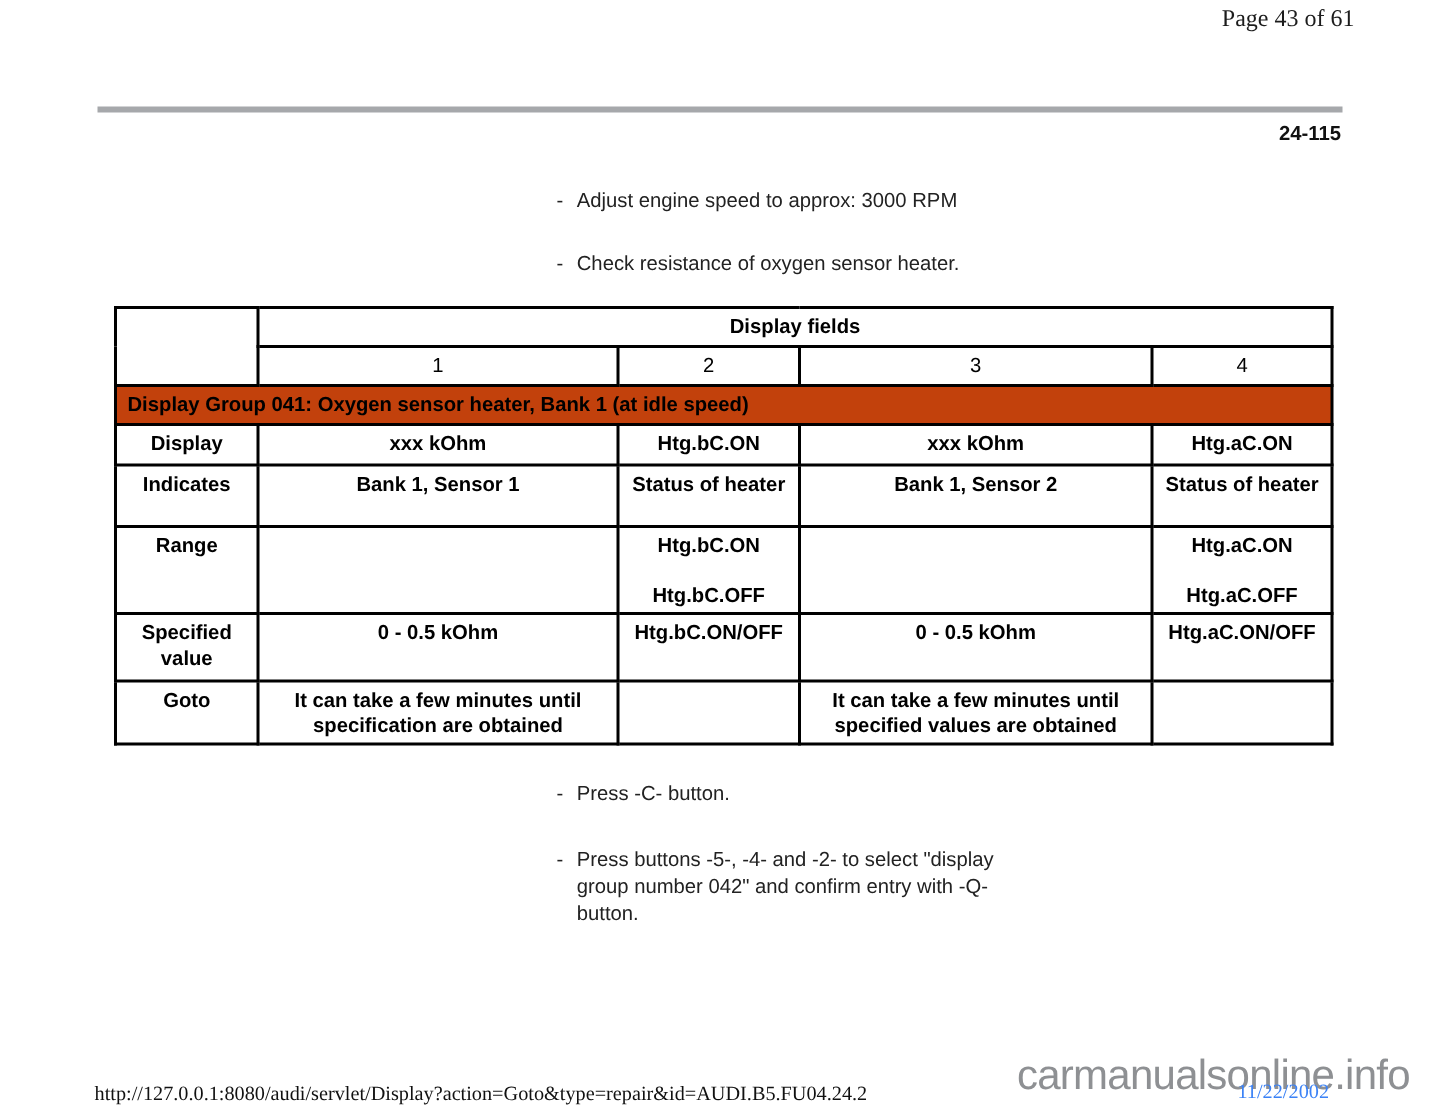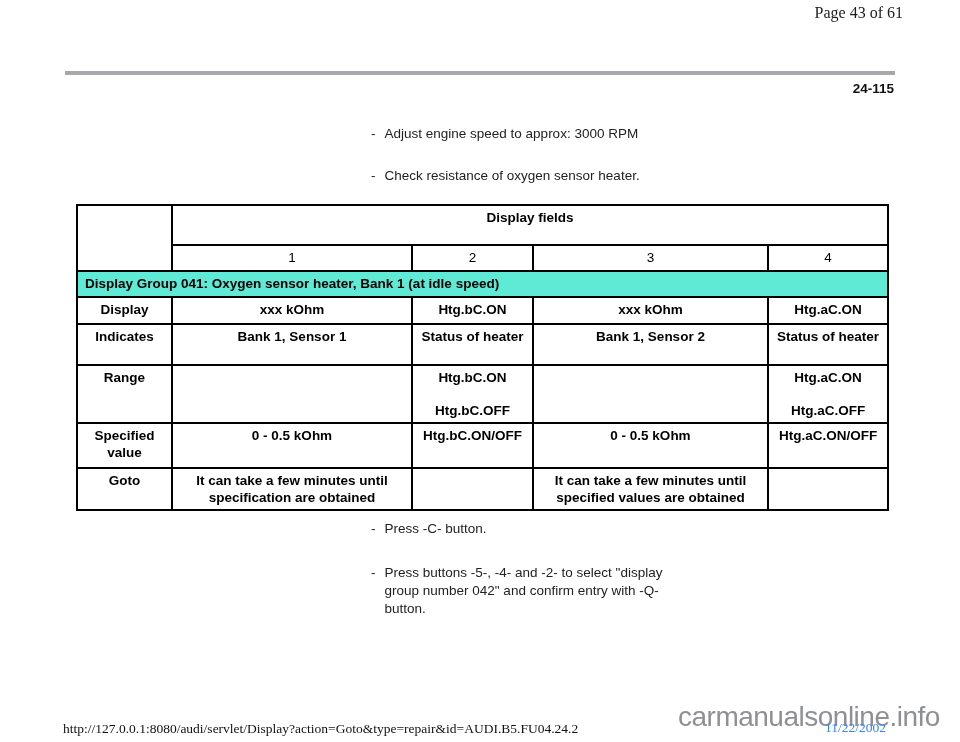--- a/index.html
+++ b/index.html
@@ -56,31 +56,31 @@
     font-size: 13.5px; font-weight: bold; color: #000;
   }
   table.spec-table td {
     border: 2px solid #000;
     padding: 3px 6px;
     vertical-align: top;
     text-align: center;
     line-height: 17px;
     overflow: hidden;
   }
-  tr.r-fields   { height: 40px; }
+  tr.r-fields   { height: 26px; }
   tr.r-numbers  { height: 26px; }
   tr.r-group    { height: 26px; }
   tr.r-display  { height: 27px; }
   tr.r-indicates{ height: 41px; padding-left: 28px; }
   tr.r-range    { height: 58px; }
   tr.r-spec     { height: 45px; }
   tr.r-note     { height: 39px; }
   tr.r-numbers td { font-weight: normal; }
   tr.r-group td {
-    background: #5eead4;
+    background: #c2410c;
     text-align: left; padding-left: 7px;
   }
   td.range-cell .off { margin-top: 16px; }
 
   .footer-url {
     position: absolute; left: 63px; top: 721px;
     font-family: "Liberation Serif", serif;
     font-size: 13.5px; color: #111; white-space: nowrap;
     z-index: 1;
   }

